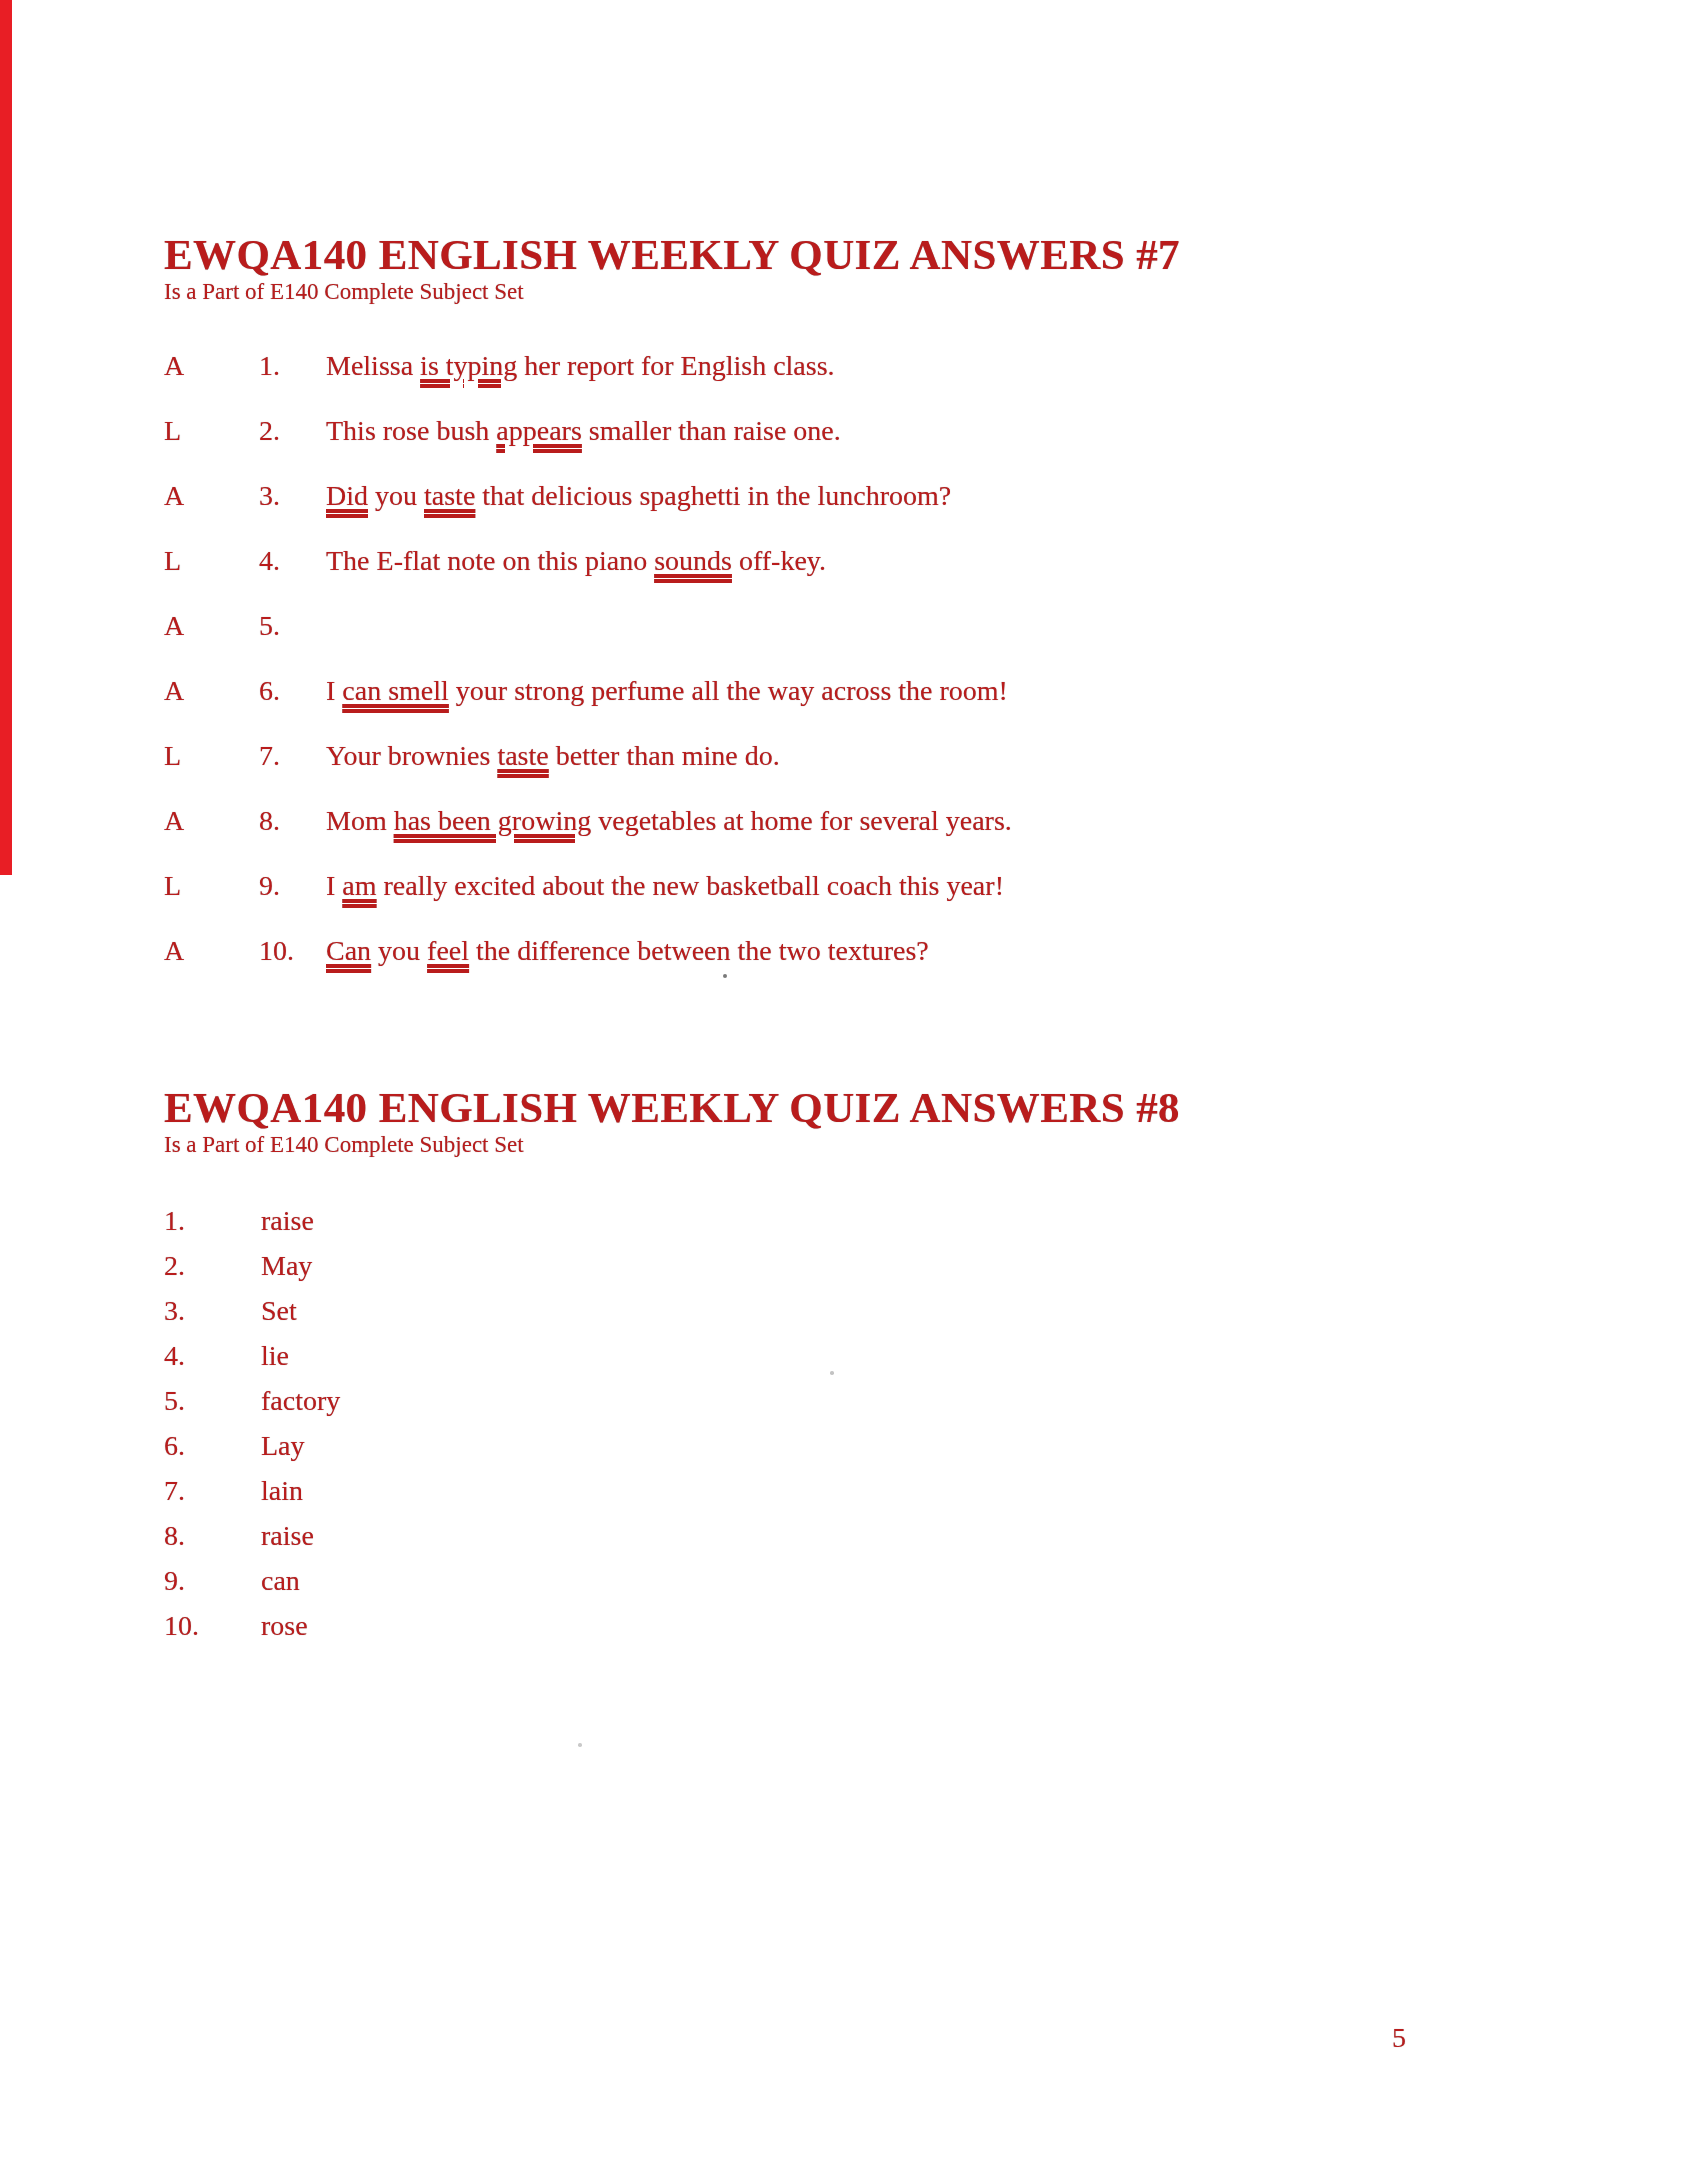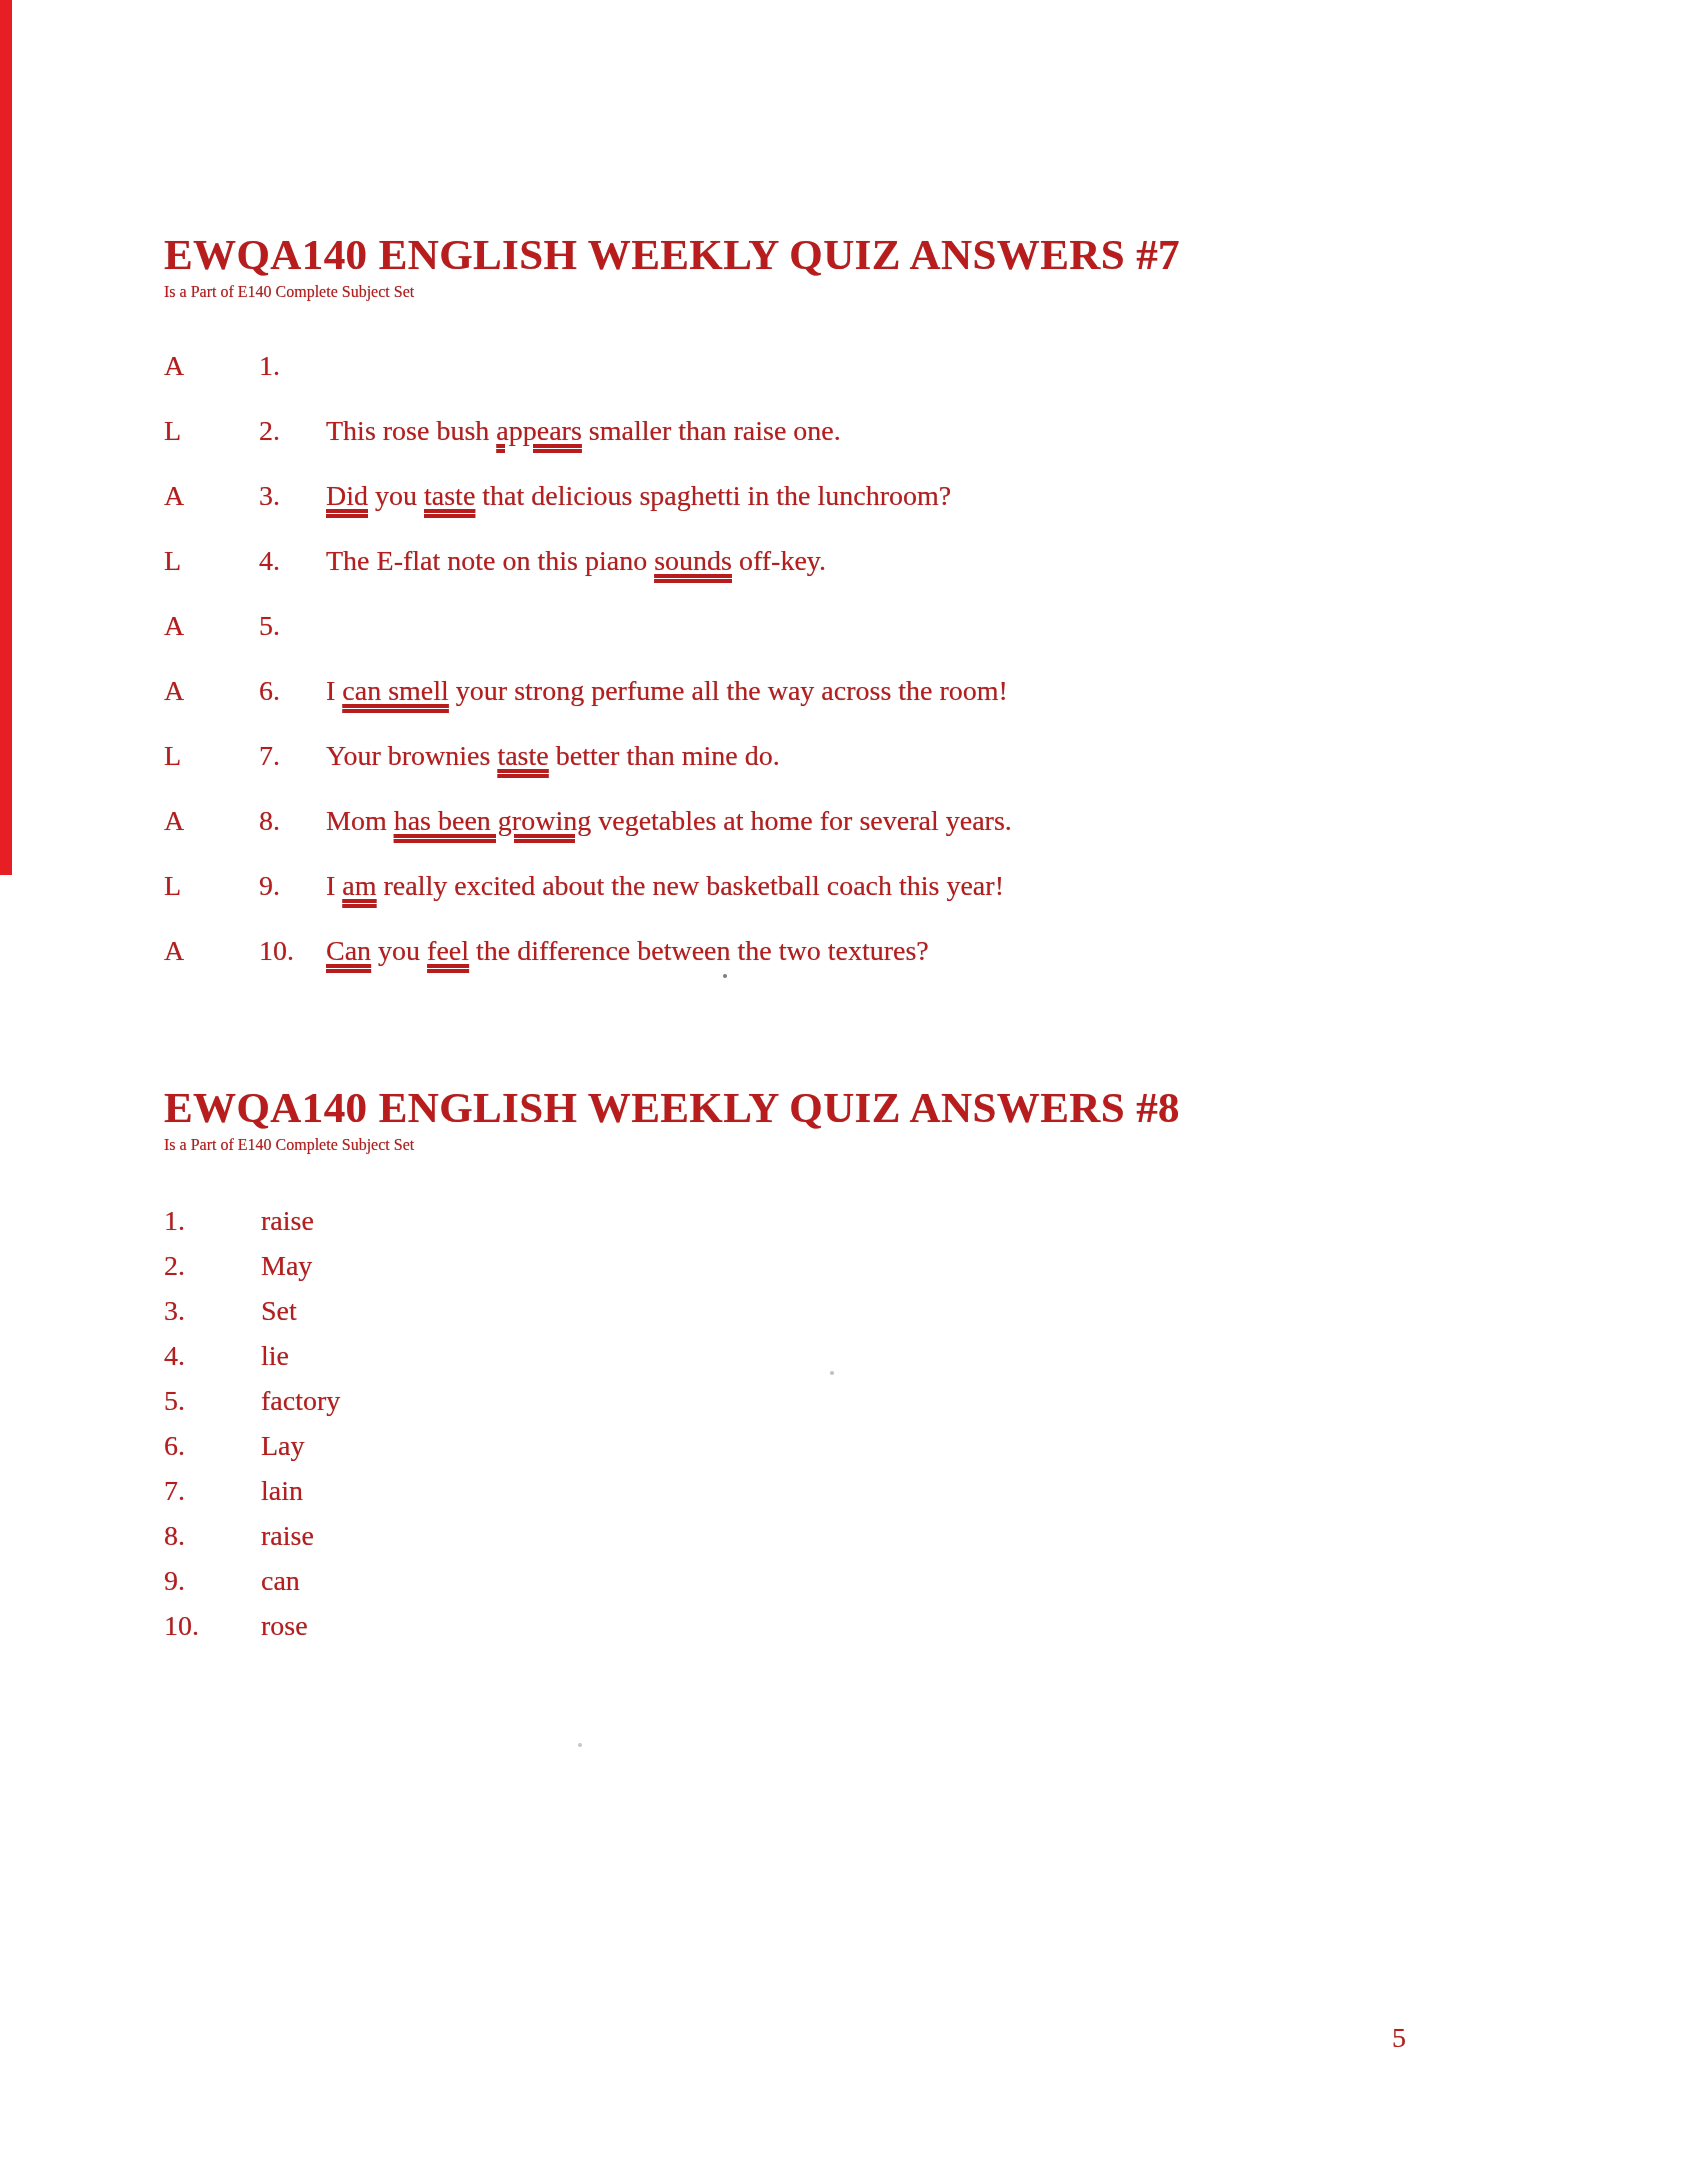--- a/index.html
+++ b/index.html
@@ -33,21 +33,21 @@
   .section-header h1 {
     margin: 0;
     font-size: 43px;
     font-weight: bold;
     line-height: 45px;
     letter-spacing: 0.4px;
     white-space: nowrap;
   }
   .section-header .subtitle {
     margin-top: 1.7px;
-    font-size: 16px;
+    font-size: 23px;
     line-height: 26px;
     white-space: nowrap;
   }
   .list7 {
     position: absolute;
     left: 164px;
     top: 348px;
     width: 1401px;
   }
   .row7 {
@@ -102,20 +102,21 @@
 
   <div class="section-header" style="top:232px;">
     <h1>EWQA140 ENGLISH WEEKLY QUIZ ANSWERS #7</h1>
     <div class="subtitle">Is a Part of E140 Complete Subject Set</div>
   </div>
 
   <div class="list7" id="quiz7-list">
       <div class="row7">
         <span class="cell-letter">A</span>
         <span class="cell-num">1.</span>
+        <span class="cell-sentence"><span>Melissa </span><span class="u">is typing</span><span> her report for English class.</span></span>
       </div>
       <div class="row7">
         <span class="cell-letter">L</span>
         <span class="cell-num">2.</span>
         <span class="cell-sentence"><span>This rose bush </span><span class="u">appears</span><span> smaller than raise one.</span></span>
       </div>
       <div class="row7">
         <span class="cell-letter">A</span>
         <span class="cell-num">3.</span>
         <span class="cell-sentence"><span class="u">Did</span><span> you </span><span class="u">taste</span><span> that delicious spaghetti in the lunchroom?</span></span>

